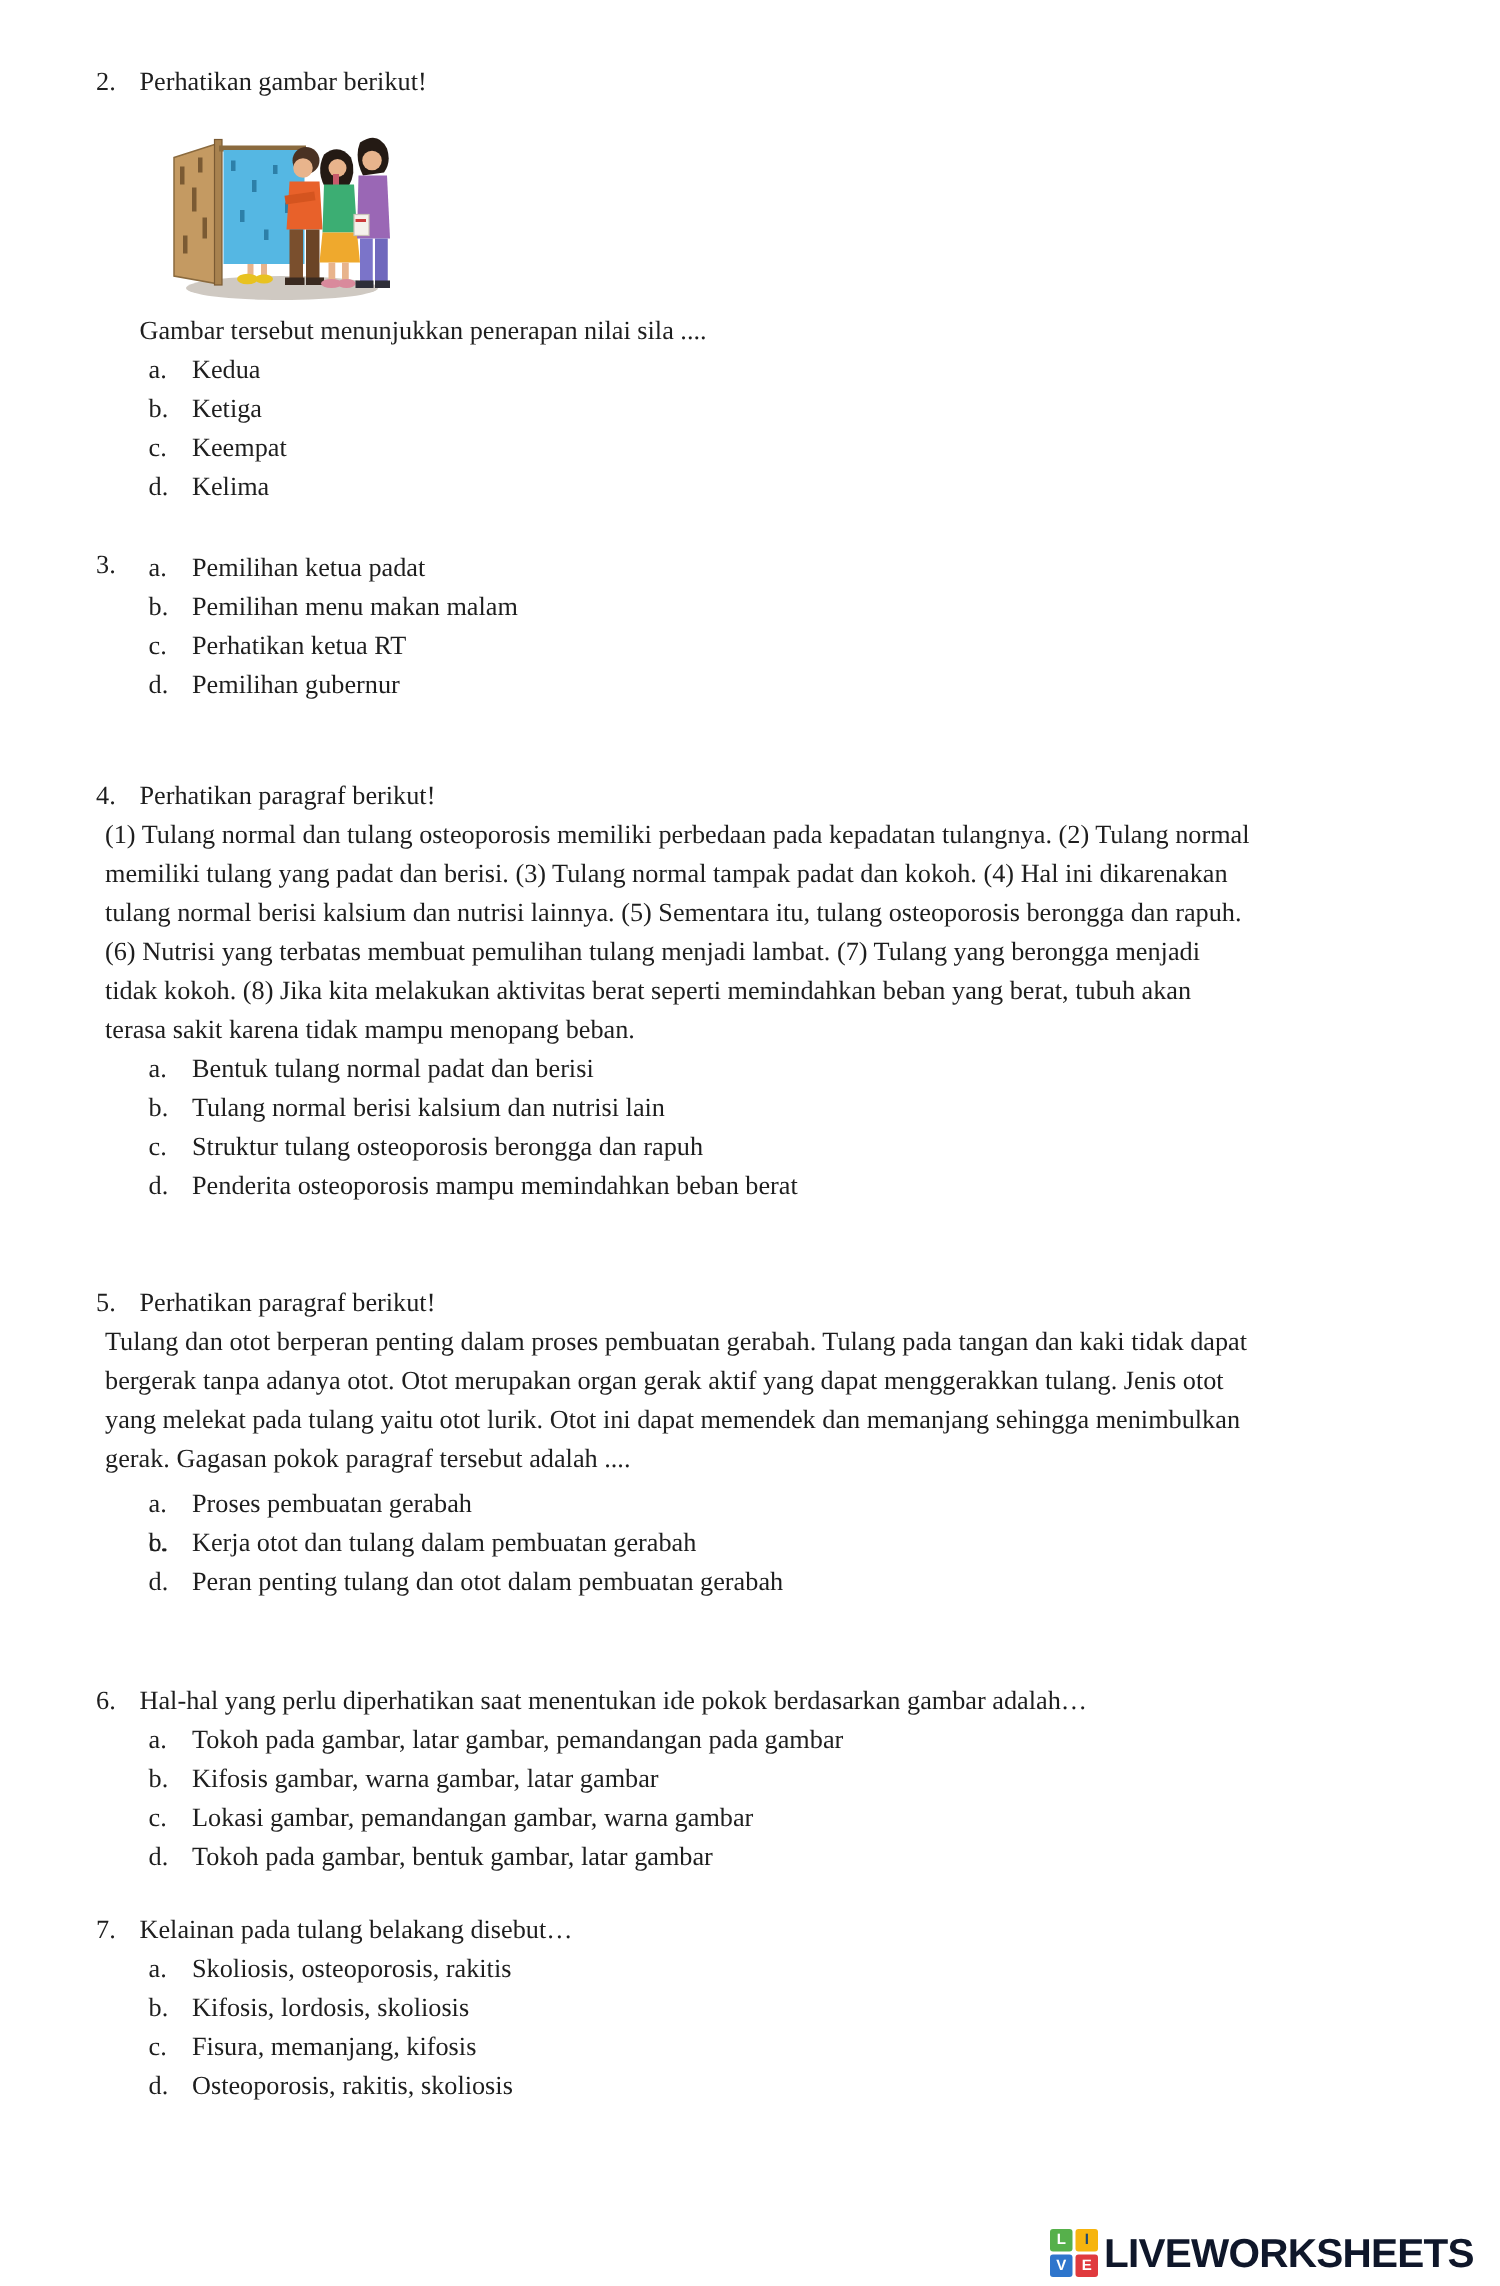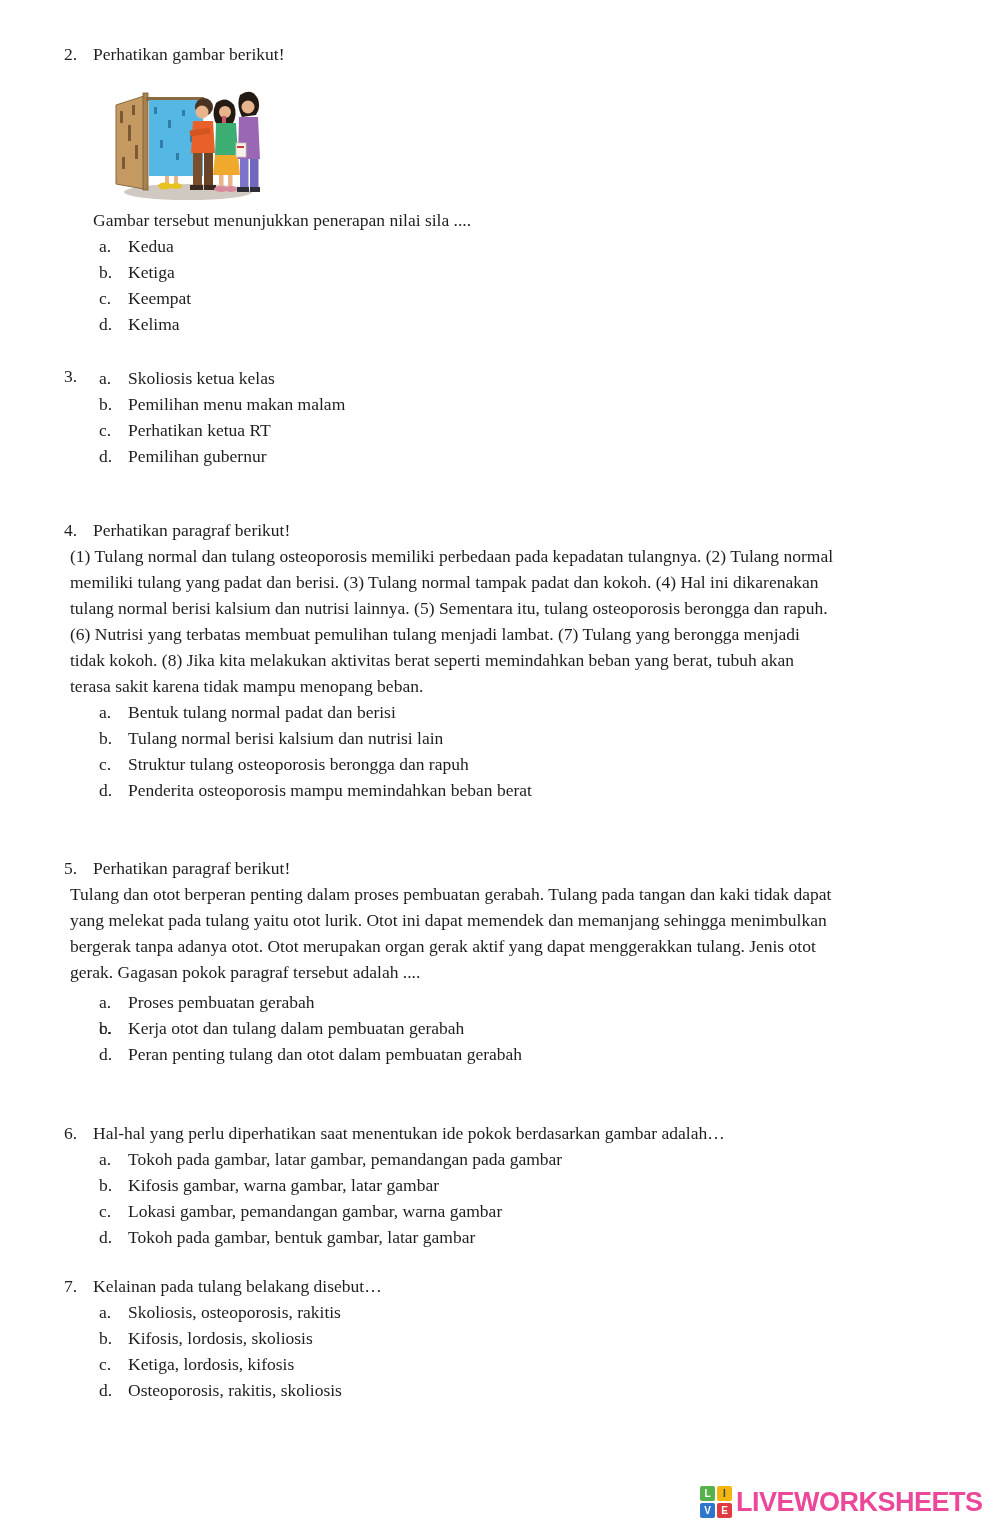--- a/index.html
+++ b/index.html
@@ -103,21 +103,21 @@
   <div class="option"><span class="opt-letter">b.</span><span>Ketiga</span></div>
   <div class="option"><span class="opt-letter">c.</span><span>Keempat</span></div>
   <div class="option"><span class="opt-letter">d.</span><span>Kelima</span></div>
 </div>
 
 <div class="question" style="top:363px">
   <div class="line">
     <span class="q-num">3.</span>
   </div>
   <div style="height:2px"></div>
-  <div class="option"><span class="opt-letter">a.</span><span>Skoliosis ketua kelas</span></div>
+  <div class="option"><span class="opt-letter">a.</span><span>Pemilihan ketua padat</span></div>
   <div class="option"><span class="opt-letter">b.</span><span>Pemilihan menu makan malam</span></div>
   <div class="option"><span class="opt-letter">c.</span><span>Perhatikan ketua RT</span></div>
   <div class="option"><span class="opt-letter">d.</span><span>Pemilihan gubernur</span></div>
 </div>
 
 <div class="question" style="top:517px">
   <div class="line">
     <span class="q-num">4.</span><span>Perhatikan paragraf berikut!</span>
   </div>
   <div class="para-line">(1) Tulang normal dan tulang osteoporosis memiliki perbedaan pada kepadatan tulangnya. (2) Tulang normal</div>
@@ -130,22 +130,22 @@
   <div class="option"><span class="opt-letter">b.</span><span>Tulang normal berisi kalsium dan nutrisi lain</span></div>
   <div class="option"><span class="opt-letter">c.</span><span>Struktur tulang osteoporosis berongga dan rapuh</span></div>
   <div class="option"><span class="opt-letter">d.</span><span>Penderita osteoporosis mampu memindahkan beban berat</span></div>
 </div>
 
 <div class="question" style="top:855px">
   <div class="line">
     <span class="q-num">5.</span><span>Perhatikan paragraf berikut!</span>
   </div>
   <div class="para-line">Tulang dan otot berperan penting dalam proses pembuatan gerabah. Tulang pada tangan dan kaki tidak dapat</div>
+  <div class="para-line">bergerak tanpa adanya otot. Otot merupakan organ gerak aktif yang dapat menggerakkan tulang. Jenis otot</div>
   <div class="para-line">yang melekat pada tulang yaitu otot lurik. Otot ini dapat memendek dan memanjang sehingga menimbulkan</div>
-  <div class="para-line">bergerak tanpa adanya otot. Otot merupakan organ gerak aktif yang dapat menggerakkan tulang. Jenis otot</div>
   <div class="para-line">gerak. Gagasan pokok paragraf tersebut adalah ....</div>
   <div style="height:4px"></div>
   <div class="option"><span class="opt-letter">a.</span><span>Proses pembuatan gerabah</span></div>
   <div class="option"><span class="opt-letter">b.</span></div>
   <div class="option"><span class="opt-letter">c.</span><span>Kerja otot dan tulang dalam pembuatan gerabah</span></div>
   <div class="option"><span class="opt-letter">d.</span><span>Peran penting tulang dan otot dalam pembuatan gerabah</span></div>
 </div>
 
 <div class="question" style="top:1120px">
   <div class="line">
@@ -156,25 +156,25 @@
   <div class="option"><span class="opt-letter">c.</span><span>Lokasi gambar, pemandangan gambar, warna gambar</span></div>
   <div class="option"><span class="opt-letter">d.</span><span>Tokoh pada gambar, bentuk gambar, latar gambar</span></div>
 </div>
 
 <div class="question" style="top:1273px">
   <div class="line">
     <span class="q-num">7.</span><span>Kelainan pada tulang belakang disebut…</span>
   </div>
   <div class="option"><span class="opt-letter">a.</span><span>Skoliosis, osteoporosis, rakitis</span></div>
   <div class="option"><span class="opt-letter">b.</span><span>Kifosis, lordosis, skoliosis</span></div>
-  <div class="option"><span class="opt-letter">c.</span><span>Ketiga, lordosis, kifosis</span></div>
+  <div class="option"><span class="opt-letter">c.</span><span>Fisura, memanjang, kifosis</span></div>
   <div class="option"><span class="opt-letter">d.</span><span>Osteoporosis, rakitis, skoliosis</span></div>
 </div>
 
 <div class="footer-logo">
   <div class="logo-tiles">
     <div class="logo-tile" style="background: rgb(86, 176, 75); color: rgb(255, 255, 255);">L</div>
     <div class="logo-tile" style="background: rgb(246, 180, 14); color: rgb(28, 71, 112);">I</div>
     <div class="logo-tile" style="background: rgb(46, 117, 204); color: rgb(255, 255, 255);">V</div>
     <div class="logo-tile" style="background: rgb(224, 58, 62); color: rgb(255, 255, 255);">E</div>
   </div>
-  <div class="logo-text" style="color: #ec4899;">LIVEWORKSHEETS</div>
+  <div class="logo-text" style="color: #0f172a;">LIVEWORKSHEETS</div>
 </div>
 
 </body></html>

